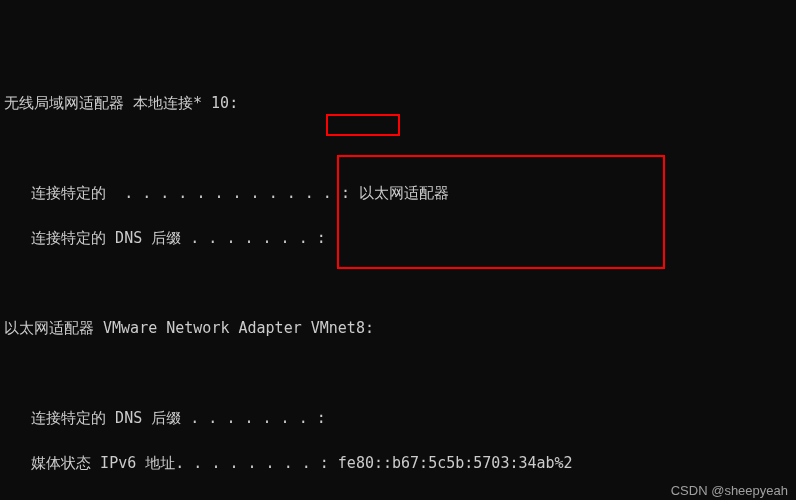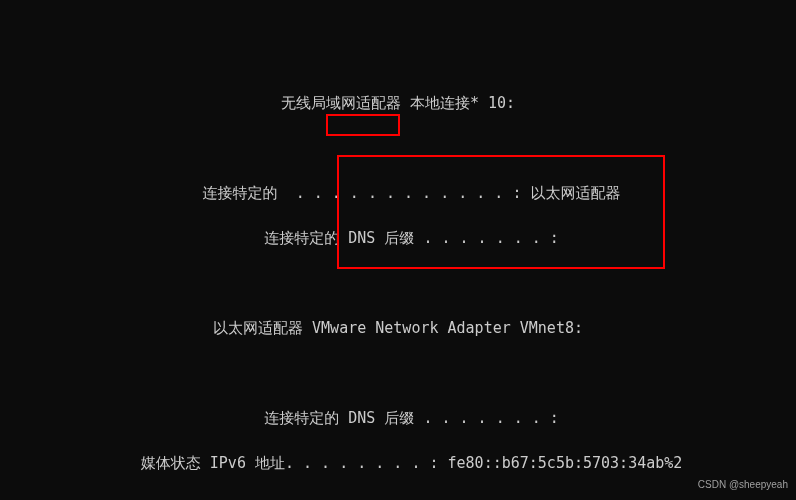--- a/index.html
+++ b/index.html
@@ -1,19 +1,18 @@
 <!DOCTYPE html>
 <html><head>
   <meta charset="utf-8">
   <style>
     * {
       margin: 0;
       padding: 0;
       box-sizing: border-box;
-      text-align: center;
     }
     body {
       background-color: #0c0c0c;
       color: #cccccc;
       font-family: "Consolas", "NSimSun", "SimSun", monospace;
       font-size: 15px;
       line-height: 1.5;
       width: 796px;
       height: 500px;
       overflow: hidden;
@@ -25,23 +24,23 @@
       height: 22.5px;
       line-height: 22.5px;
     }
     .highlight-box {
       position: absolute;
       border: 2px solid #ff0000;
       pointer-events: none;
     }
     .watermark {
       position: absolute;
-      bottom: 8px;
+      bottom: 0;
       right: 8px;
-      font-size: 10px;
+      font-size: 13px;
       color: #a0a0a0;
       font-family: Arial, sans-serif;
     }
   </style>
 </head>
 <body>
 
 
 
 <div class="term-line">无线局域网适配器 本地连接* 10:</div>

